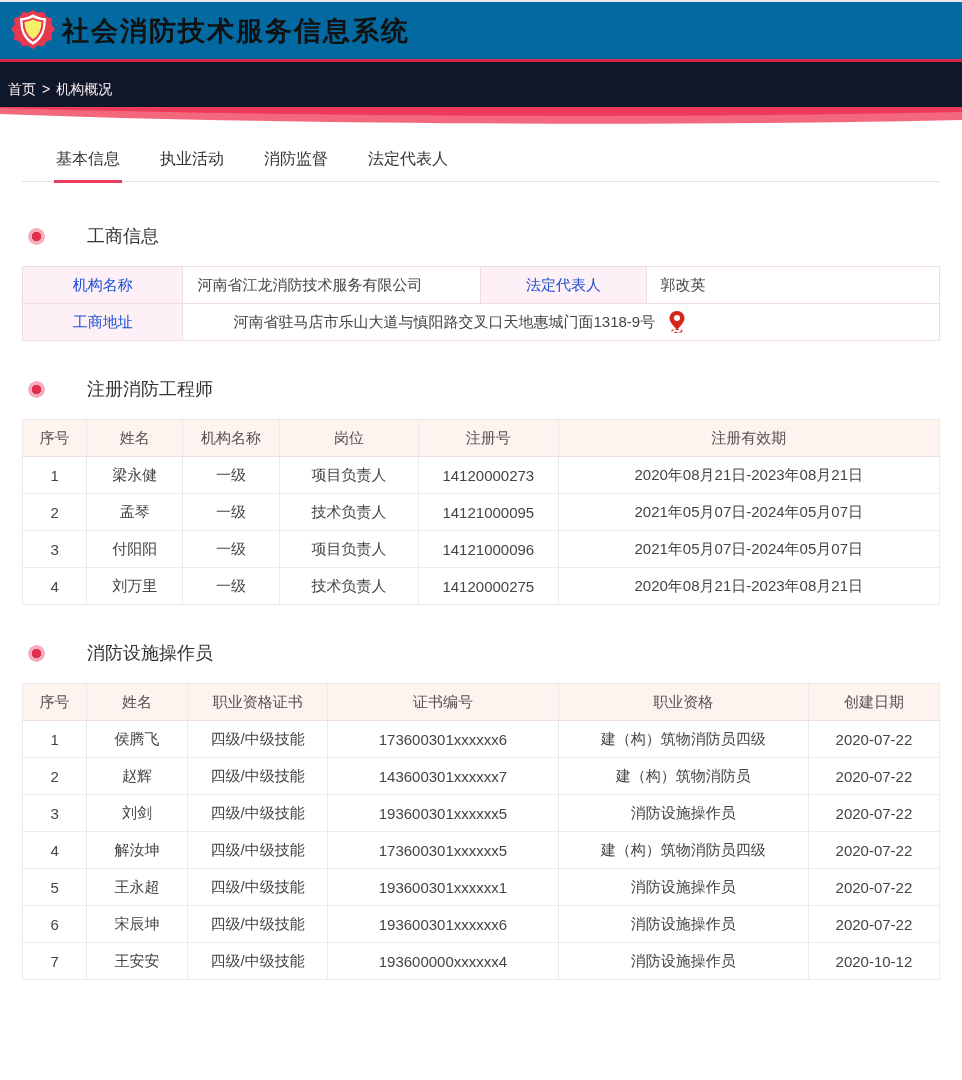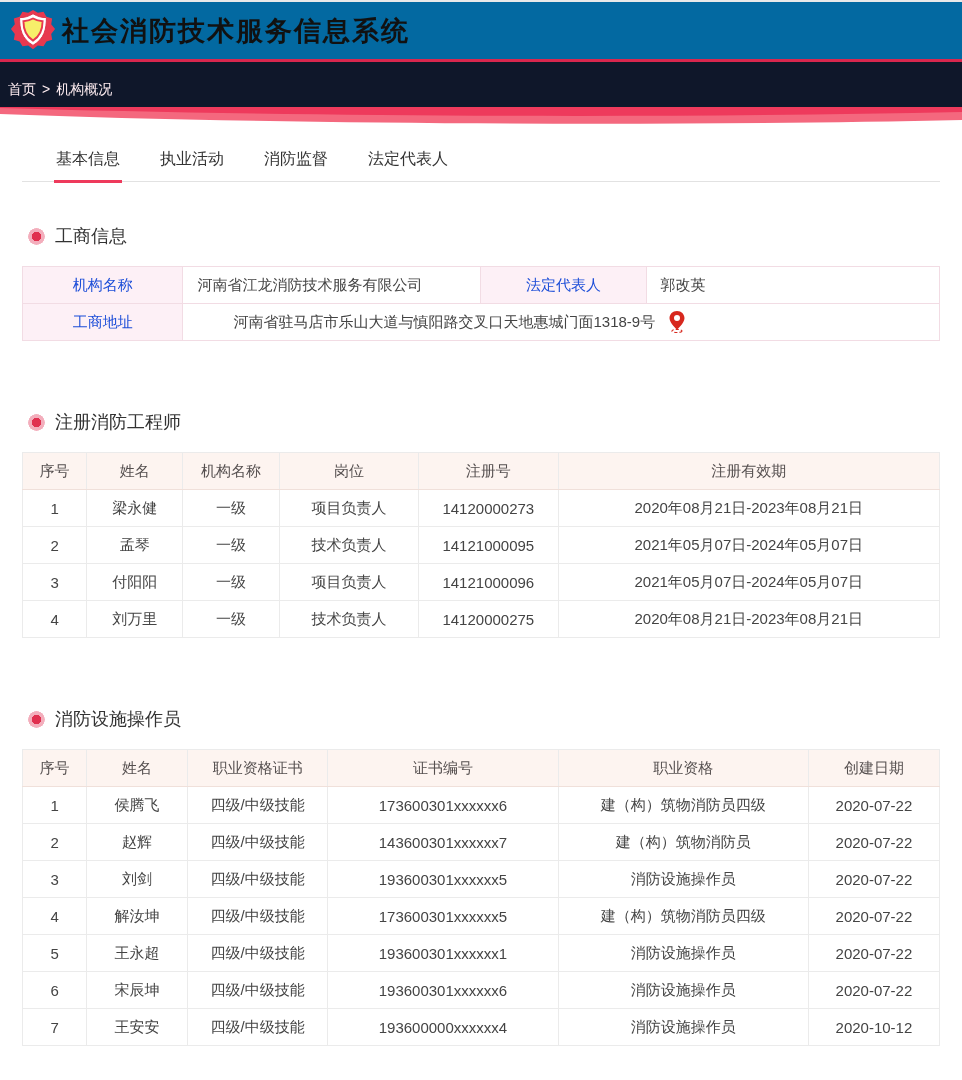--- a/index.html
+++ b/index.html
@@ -20,24 +20,24 @@
 
   
   .content { padding: 0 22px; }
 
   
   .tabs { display: flex; gap: 36px; padding-left: 32px; margin-top: 16px; border-bottom: 1px solid #e2e2e2; }
   .tab { font-size: 16px; color: #333; padding: 6px 2px 10px; cursor: pointer; position: relative; }
   .tab.active { border-bottom: 3px solid #ee3a5c; margin-bottom: -2px; }
 
   
-  .section-title { display: flex; align-items: center; font-size: 18px; color: #333; margin: 42px 0 18px 6px; }
+  .section-title { display: flex; align-items: center; font-size: 18px; color: #333; margin: 42px 0 18px 6px; gap: 32px; }
   .bullet { width: 17px; height: 17px; border-radius: 50%; margin-right: 10px; flex: 0 0 auto;
             background: radial-gradient(circle, #e0304f 0 4.5px, #f3aebc 4.5px 8.5px, rgba(243,174,188,0) 8.5px); }
-  .section-title.gap-lg { margin-top: 69px; }
+  .section-title.gap-lg { margin-top: 36px; }
 
   
   table { border-collapse: collapse; width: 100%; font-size: 15px; }
   .biz-table td { border: 1px solid #f2dce4; height: 37px; padding: 4px 14px; }
   .biz-table .lbl { background: #fdf0f6; text-align: center; color: #1d4ed8; white-space: nowrap; }
   .biz-table .val { text-align: left; color: #444; border-radius: 11px; }
   .biz-table col.c1 { width: 17.5%; } .biz-table col.c2 { width: 32.5%; }
   .biz-table col.c3 { width: 18.0%; } .biz-table col.c4 { width: 32.0%; }
   .addr-cell { display: flex; align-items: center; gap: 14px; margin-left: 36px; }
   .pin { width: 16px; height: 22px; cursor: pointer; flex: 0 0 auto; }

